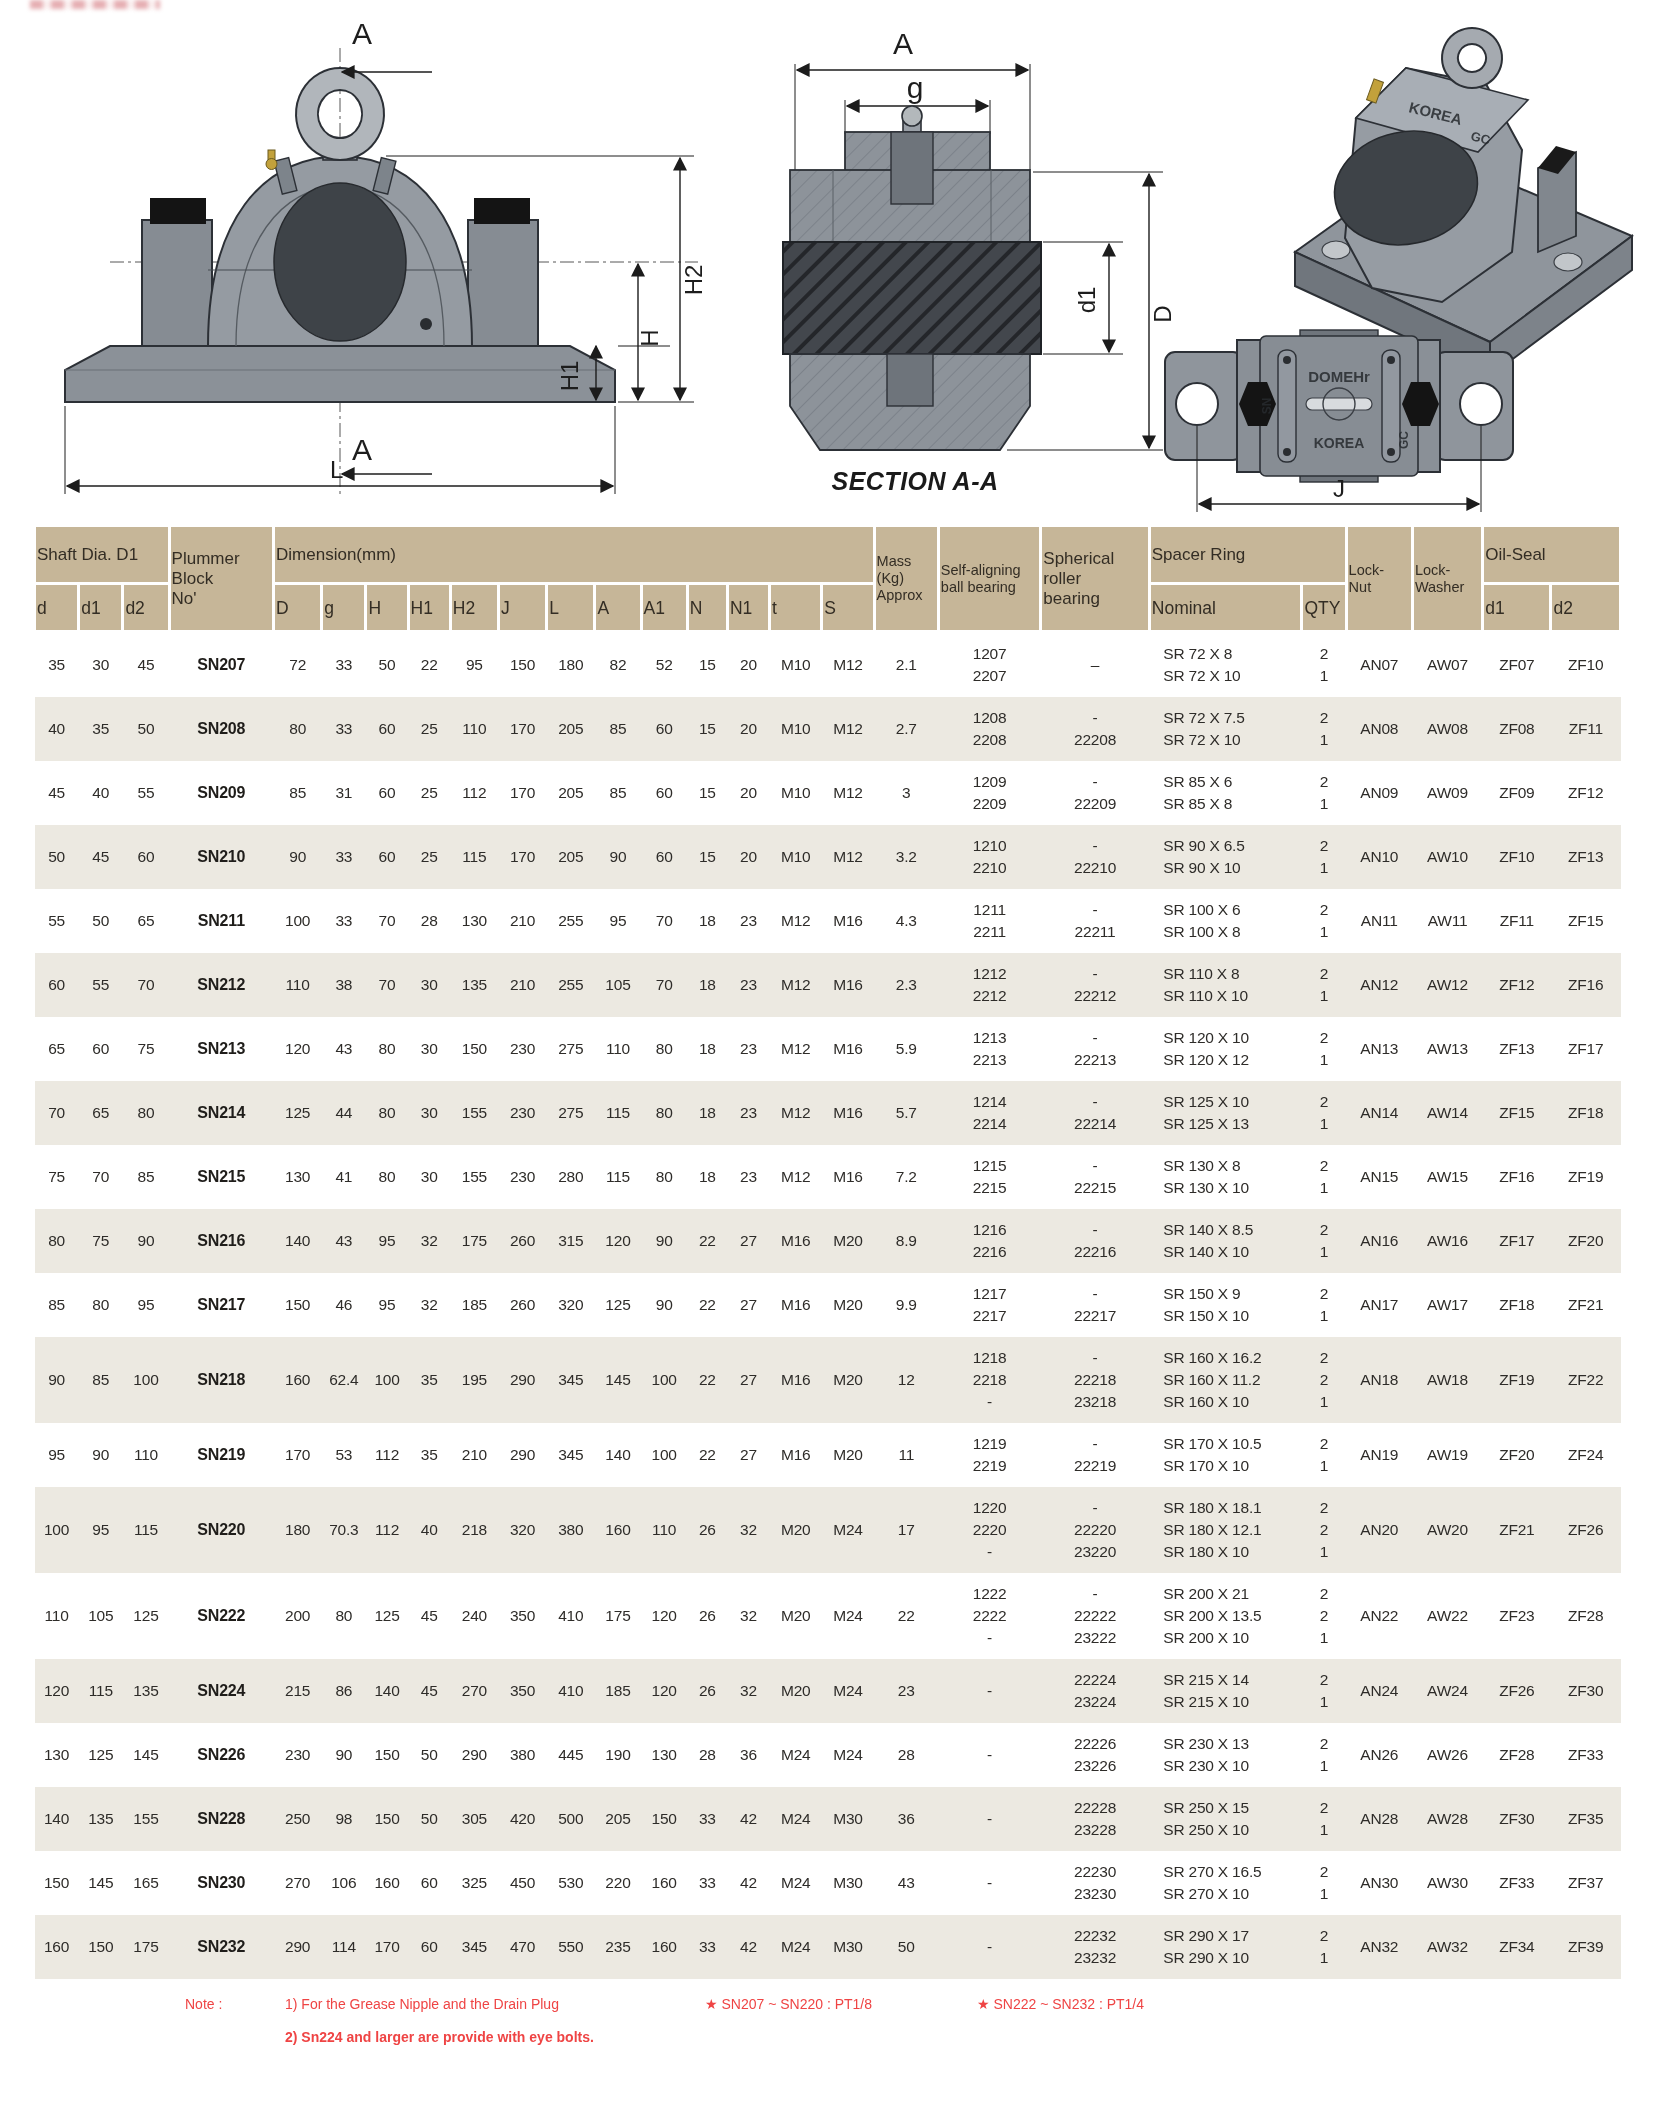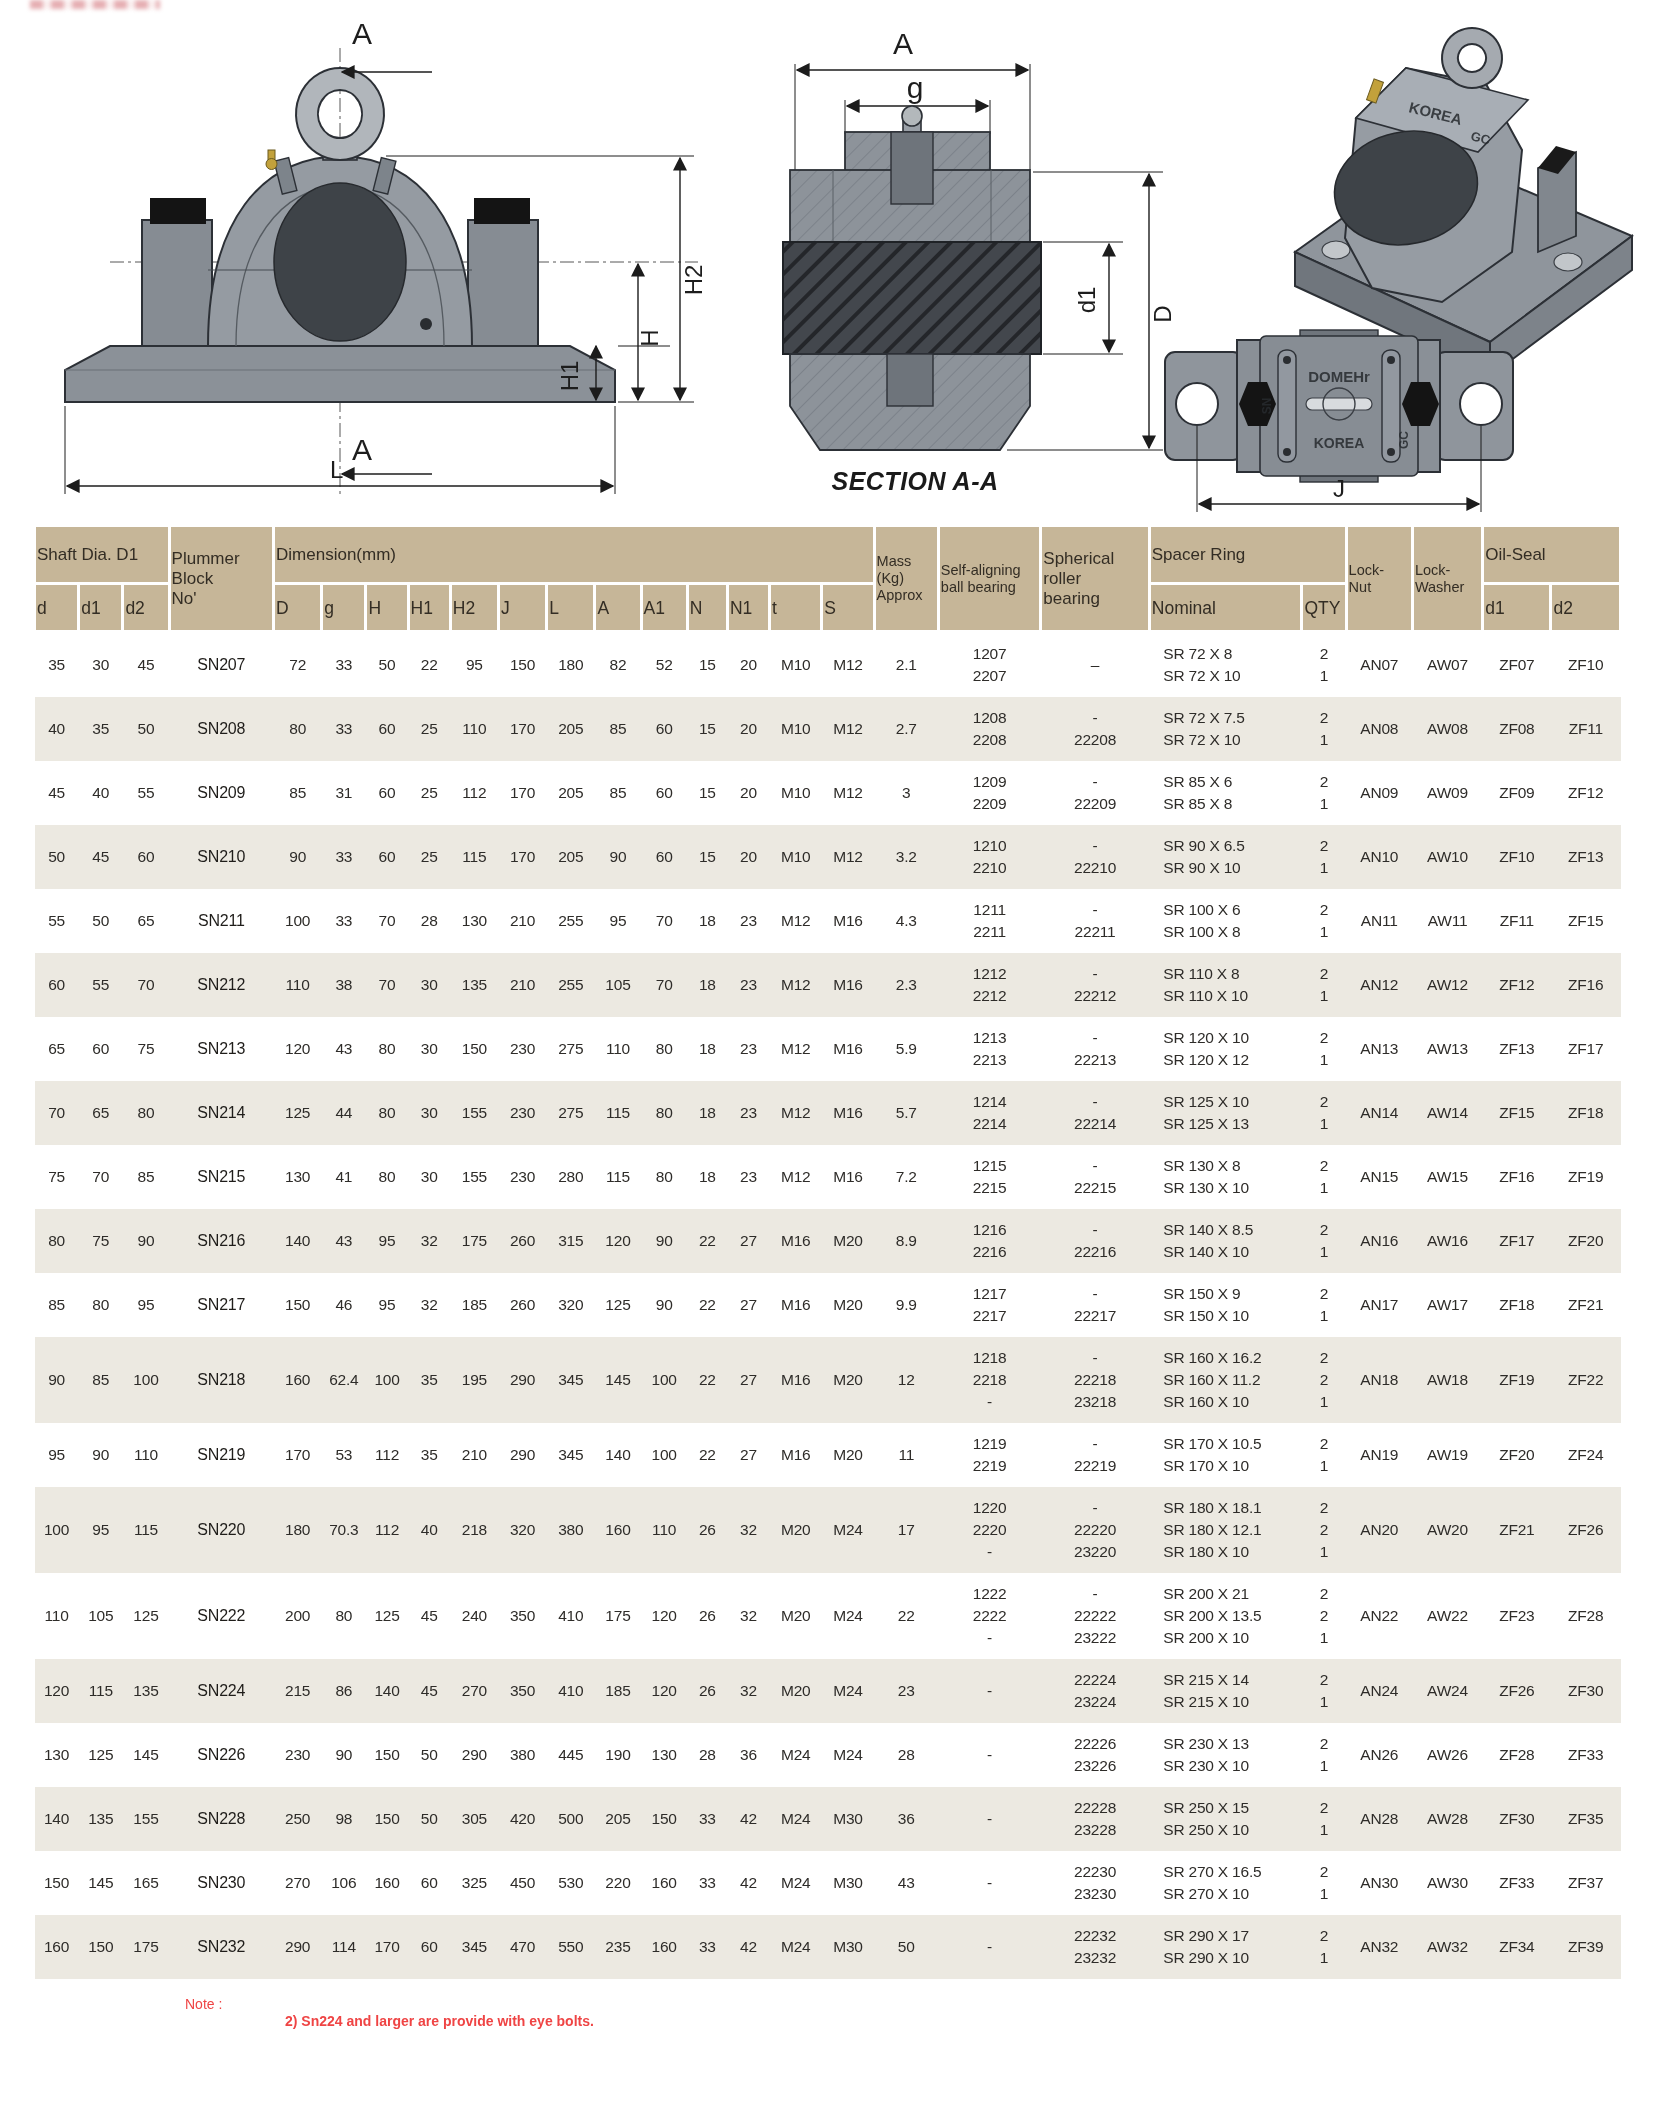--- a/index.html
+++ b/index.html
@@ -33,21 +33,21 @@
   }
   thead tr:first-child  { height:58px; }
   thead tr:last-child   { height:48px; }
   th.small  { font-size:14.5px; line-height:17px; }
   th.sub    { font-size:17.5px; }
   td {
     text-align:center; vertical-align:middle; font-size:15.5px; line-height:22px;
     padding:10px 2px; white-space:pre-line; color:#2e2c29; letter-spacing:-0.2px;
   }
   tr.band td { background:#ece9e1; }
-  td.block-no { font-weight:normal; font-size:16px; color:#1f1d1a; }
+  td.block-no { font-weight:bold; font-size:16px; color:#1f1d1a; }
   td.spacer-cell { text-align:left; padding-left:14px; }
 
   
   .note { position:absolute; left:185px; top:1996px; display:flex; font-size:14px; color:#ef4444; }
   .note-label { width:100px; }
   .note-line1 { display:flex; }
   .note-item1 { width:420px; }
   .note-star1 { width:272px; }
   .note-line2 { margin-top:17px;font-weight:bold; }
 </style>
@@ -951,15 +951,20 @@
           <td>ZF34</td>
           <td>ZF39</td>
         </tr>
       </tbody>
   </table>
 </div>
 
 <div class="note">
   <div class="note-label">Note :</div>
   <div>
+    <div class="note-line1">
+      <span class="note-item1">1) For the Grease Nipple and the Drain Plug</span>
+      <span class="note-star1">★ SN207 ~ SN220 : PT1/8</span>
+      <span>★ SN222 ~ SN232 : PT1/4</span>
+    </div>
     <div class="note-line2">2) Sn224 and larger are provide with eye bolts.</div>
   </div>
 </div>
 
 </body></html>

